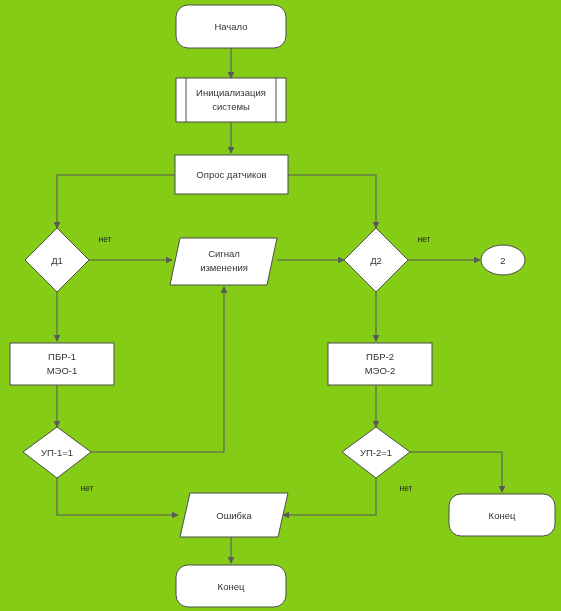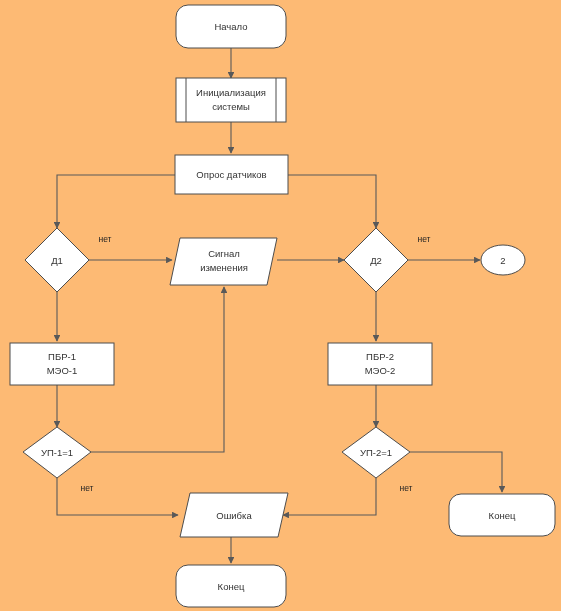--- a/index.html
+++ b/index.html
@@ -7,21 +7,21 @@
     padding: 0;
     background: #ffffff;
   }
   body {
     font-family: "Liberation Sans", sans-serif;
   }
   #flowchart-canvas {
     position: relative;
     width: 561px;
     height: 611px;
-    background: #fdba74;
+    background: #84cc16;
     overflow: hidden;
   }
   #flowchart-svg {
     position: absolute;
     left: 0;
     top: 0;
     width: 561px;
     height: 611px;
   }
   .shape-text {

